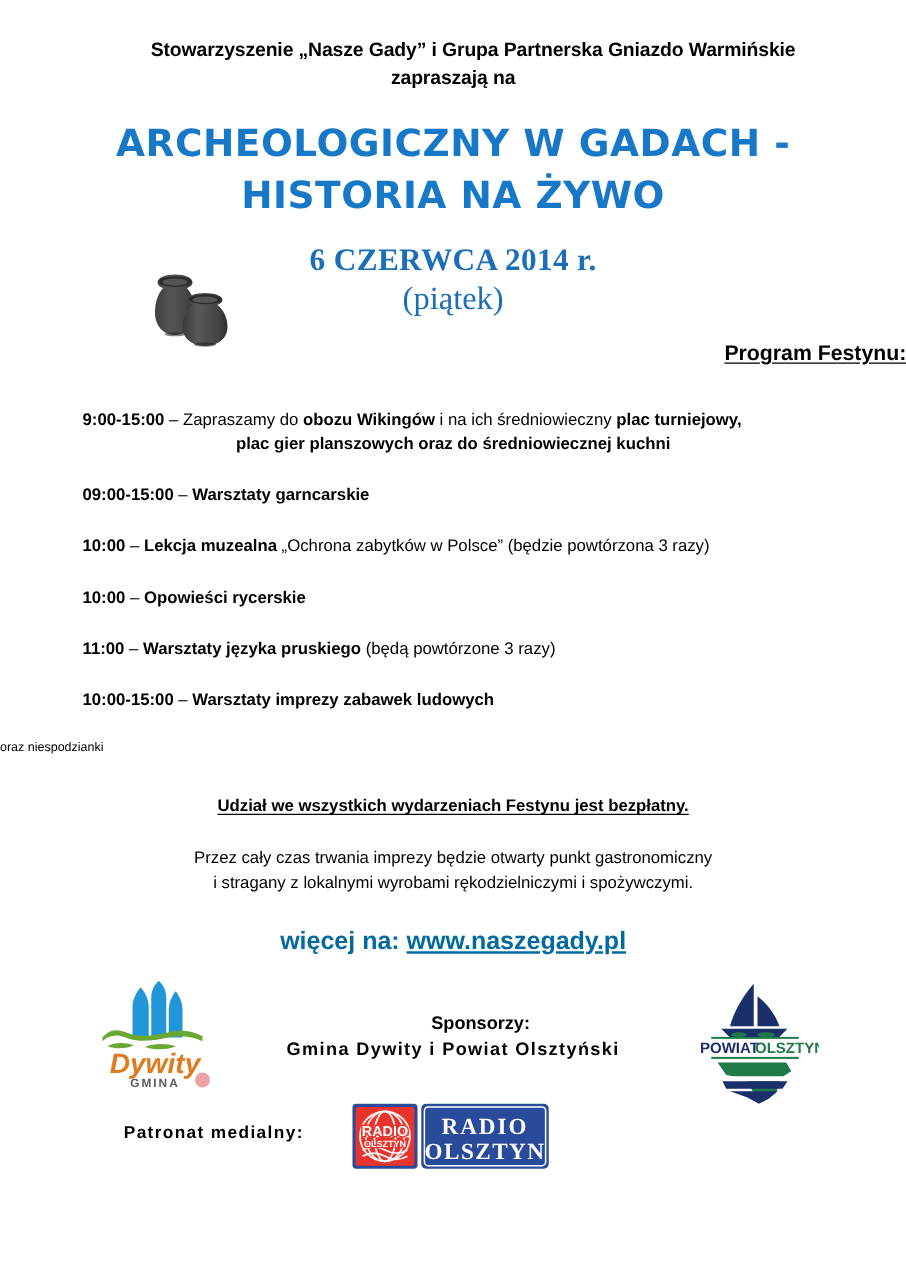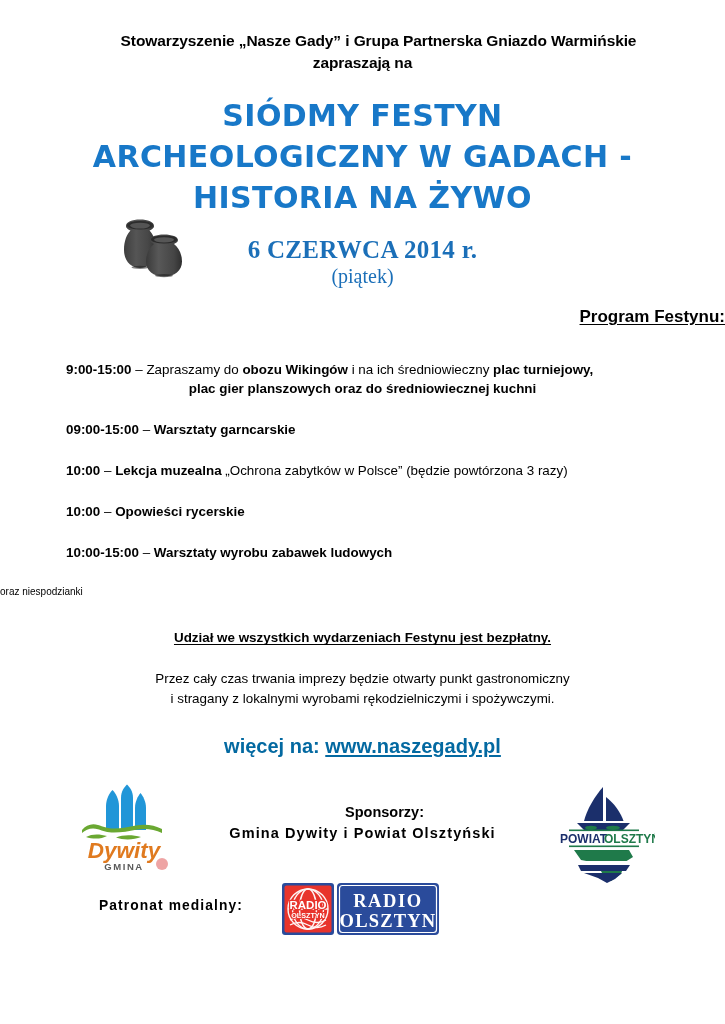--- a/index.html
+++ b/index.html
@@ -56,21 +56,21 @@
     font-family: "Liberation Serif", serif;
   }
   .date-main {
     display: block;
     font-weight: bold;
     font-size: 25px;
     letter-spacing: 0.3px;
   }
   .date-sub {
     display: block;
-    font-size: 20px;
+    font-size: 26px;
     margin-top: 1px;
   }
 
   
   .pottery {
     position: absolute;
     left: 118px;
     top: 214px;
     width: 84px;
     height: 68px;
@@ -196,21 +196,20 @@
 <body>
 
 <div class="page">
 
   <div class="header">
     <span class="line1">Stowarzyszenie „Nasze Gady” i Grupa Partnerska Gniazdo Warmińskie</span>
     <span class="line2">zapraszają na</span>
   </div>
 
   <div class="title-block">
-    <span>SIÓDMY FESTYN</span>
     <span>ARCHEOLOGICZNY W GADACH -</span>
     <span>HISTORIA NA ŻYWO</span>
   </div>
 
   <div class="date-block">
     <span class="date-main">6 CZERWCA 2014 r.</span>
     <span class="date-sub">(piątek)</span>
   </div>
 
   <div class="pottery">
@@ -275,24 +274,29 @@
         <b>10:00</b><span> – </span><b>Lekcja muzealna</b><span> „Ochrona zabytków w Polsce” (będzie powtórzona 3 razy)</span>
       </span>
     </li>
 
     <li class="program-item">
       <span class="l1">
         <b>10:00</b><span> – </span><b>Opowieści rycerskie</b>
       </span>
     </li>
 
-
-    <li class="program-item">
-      <span class="l1">
-        <b>10:00-15:00</b><span> – </span><b>Warsztaty wyrobu zabawek ludowych</b>
+    <li class="program-item">
+      <span class="l1">
+        <b>11:00</b><span> – </span><b>Warsztaty języka pruskiego</b><span> (będą powtórzone 3 razy)</span>
+      </span>
+    </li>
+
+    <li class="program-item">
+      <span class="l1">
+        <b>10:00-15:00</b><span> – </span><b>Warsztaty imprezy zabawek ludowych</b>
       </span>
     </li>
   </ul>
 
   <div class="extra-note">oraz niespodzianki</div>
 
   <div class="free-block">
     <span class="free-title">Udział we wszystkich wydarzeniach Festynu jest bezpłatny.</span>
     <span class="free-line">Przez cały czas trwania imprezy będzie otwarty punkt gastronomiczny</span>
     <span class="free-line">i stragany z lokalnymi wyrobami rękodzielniczymi i spożywczymi.</span>

